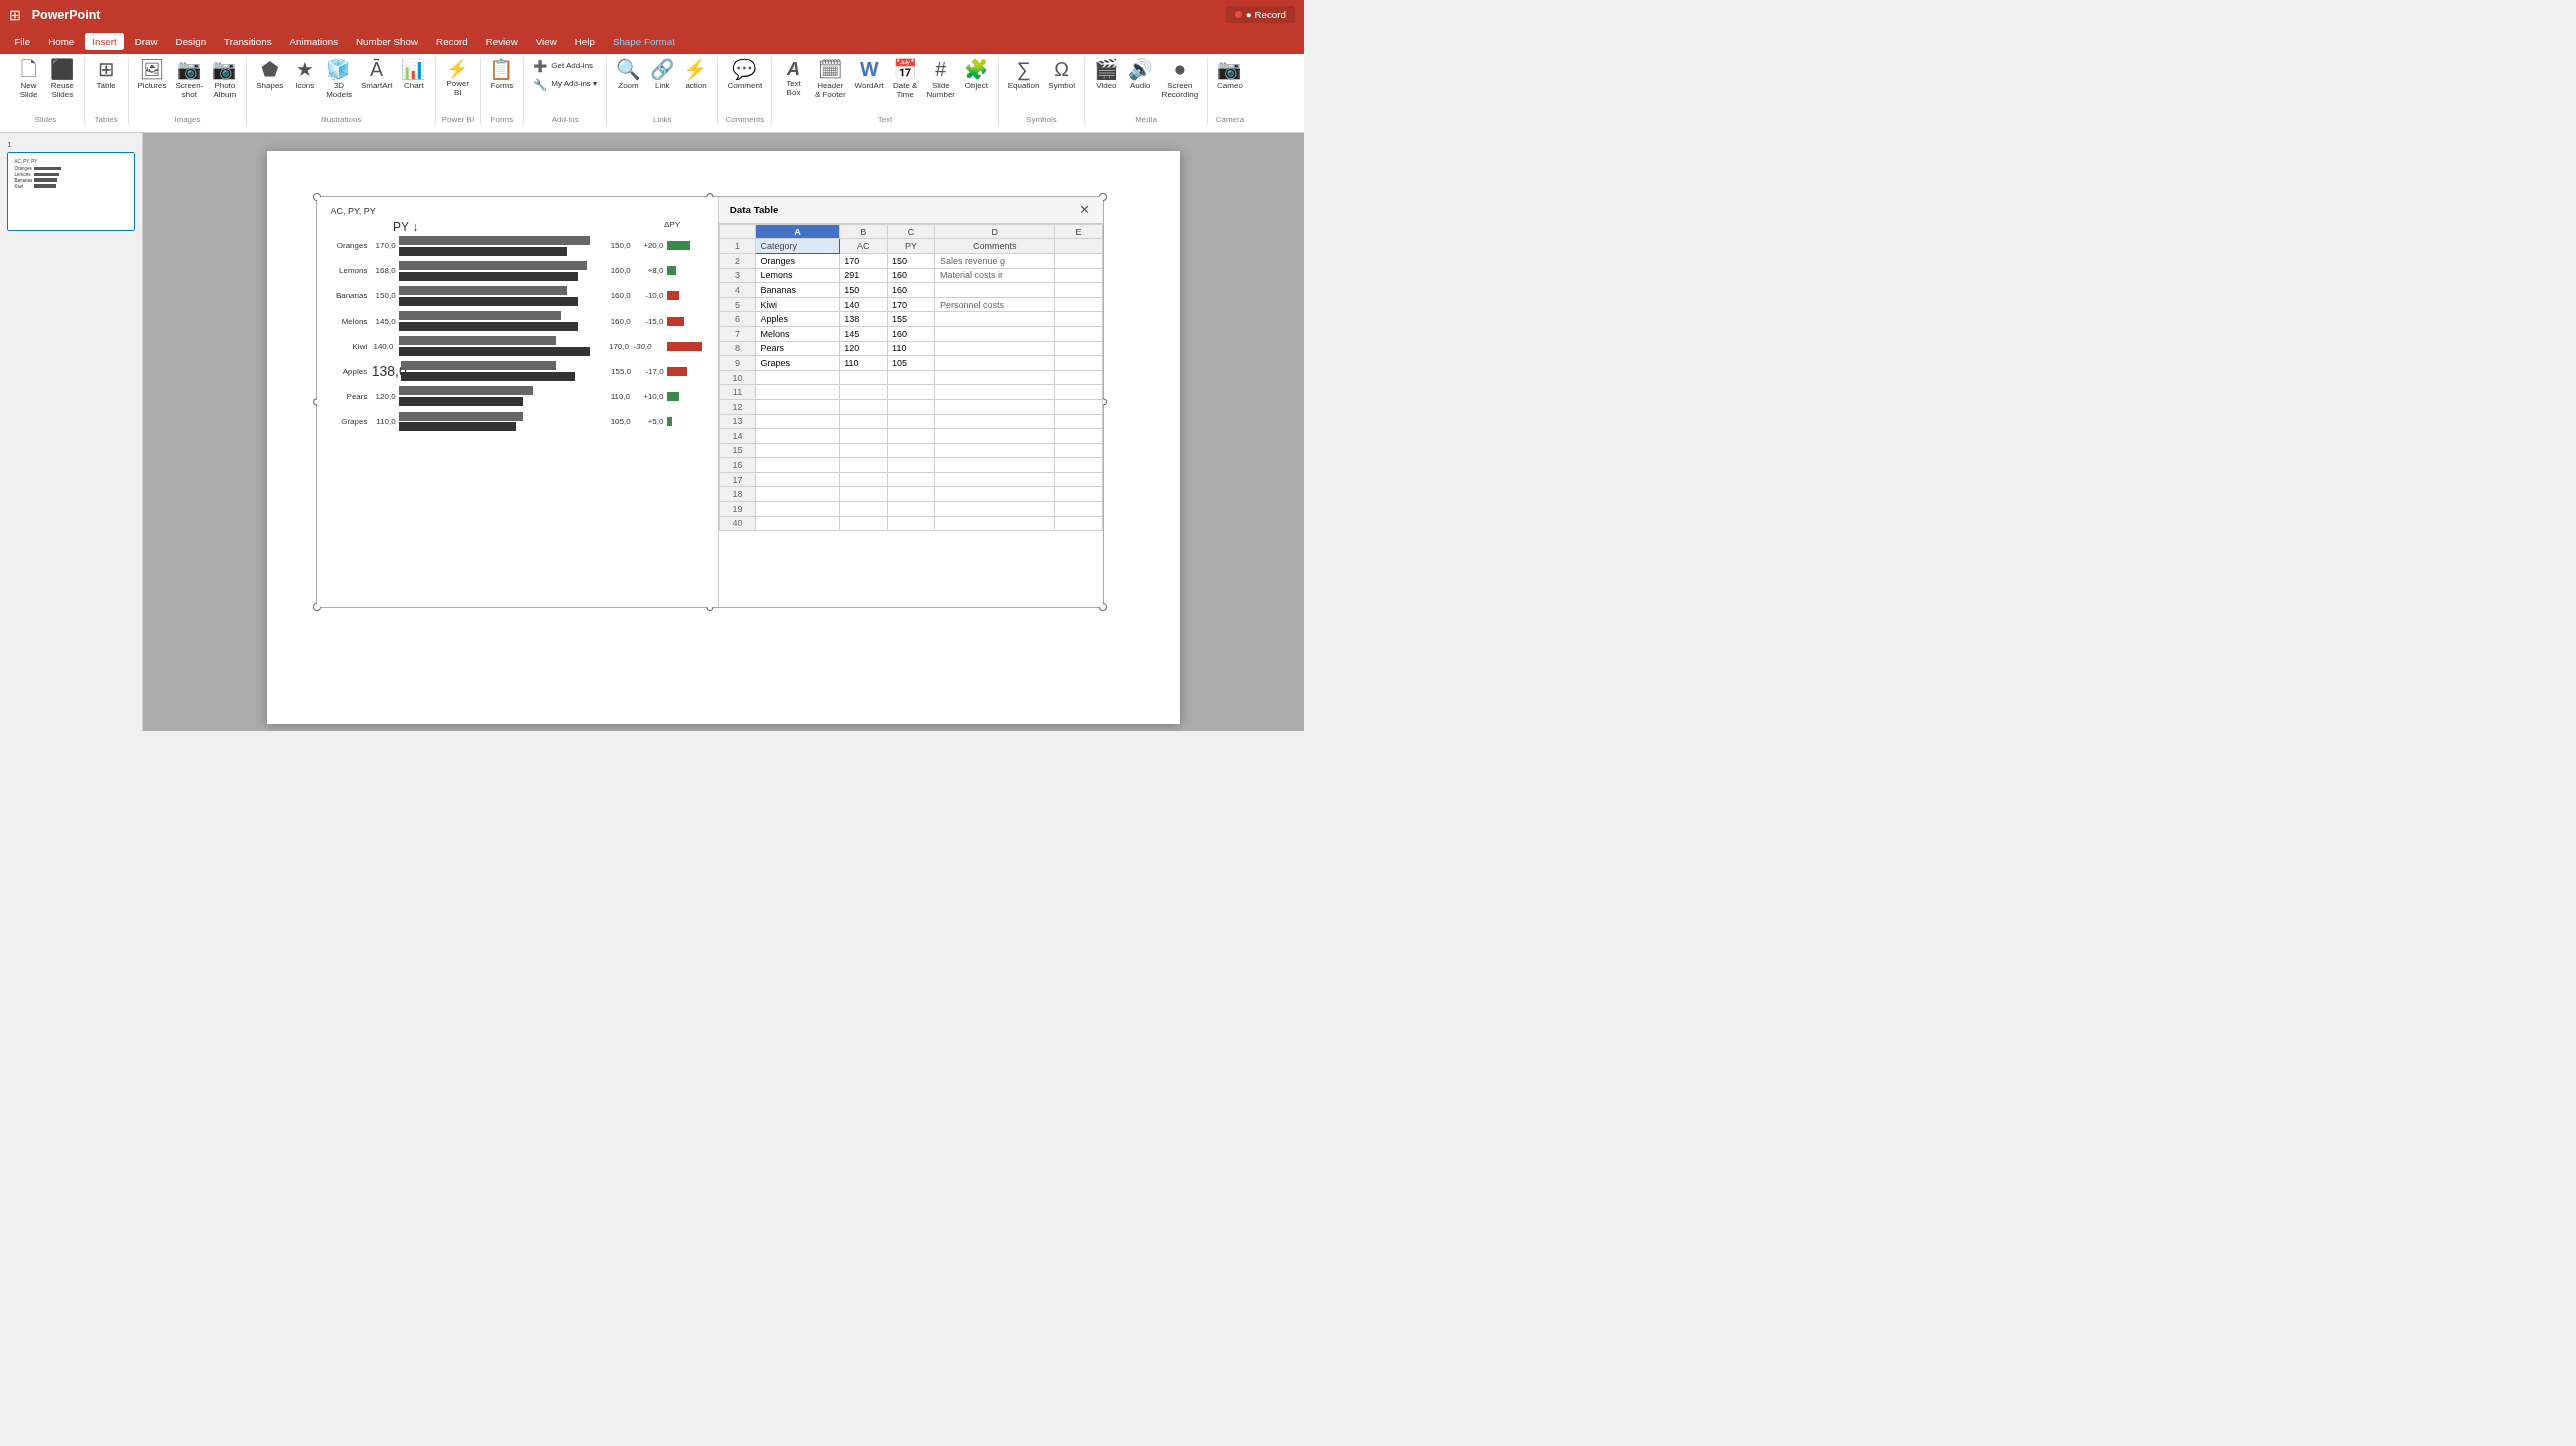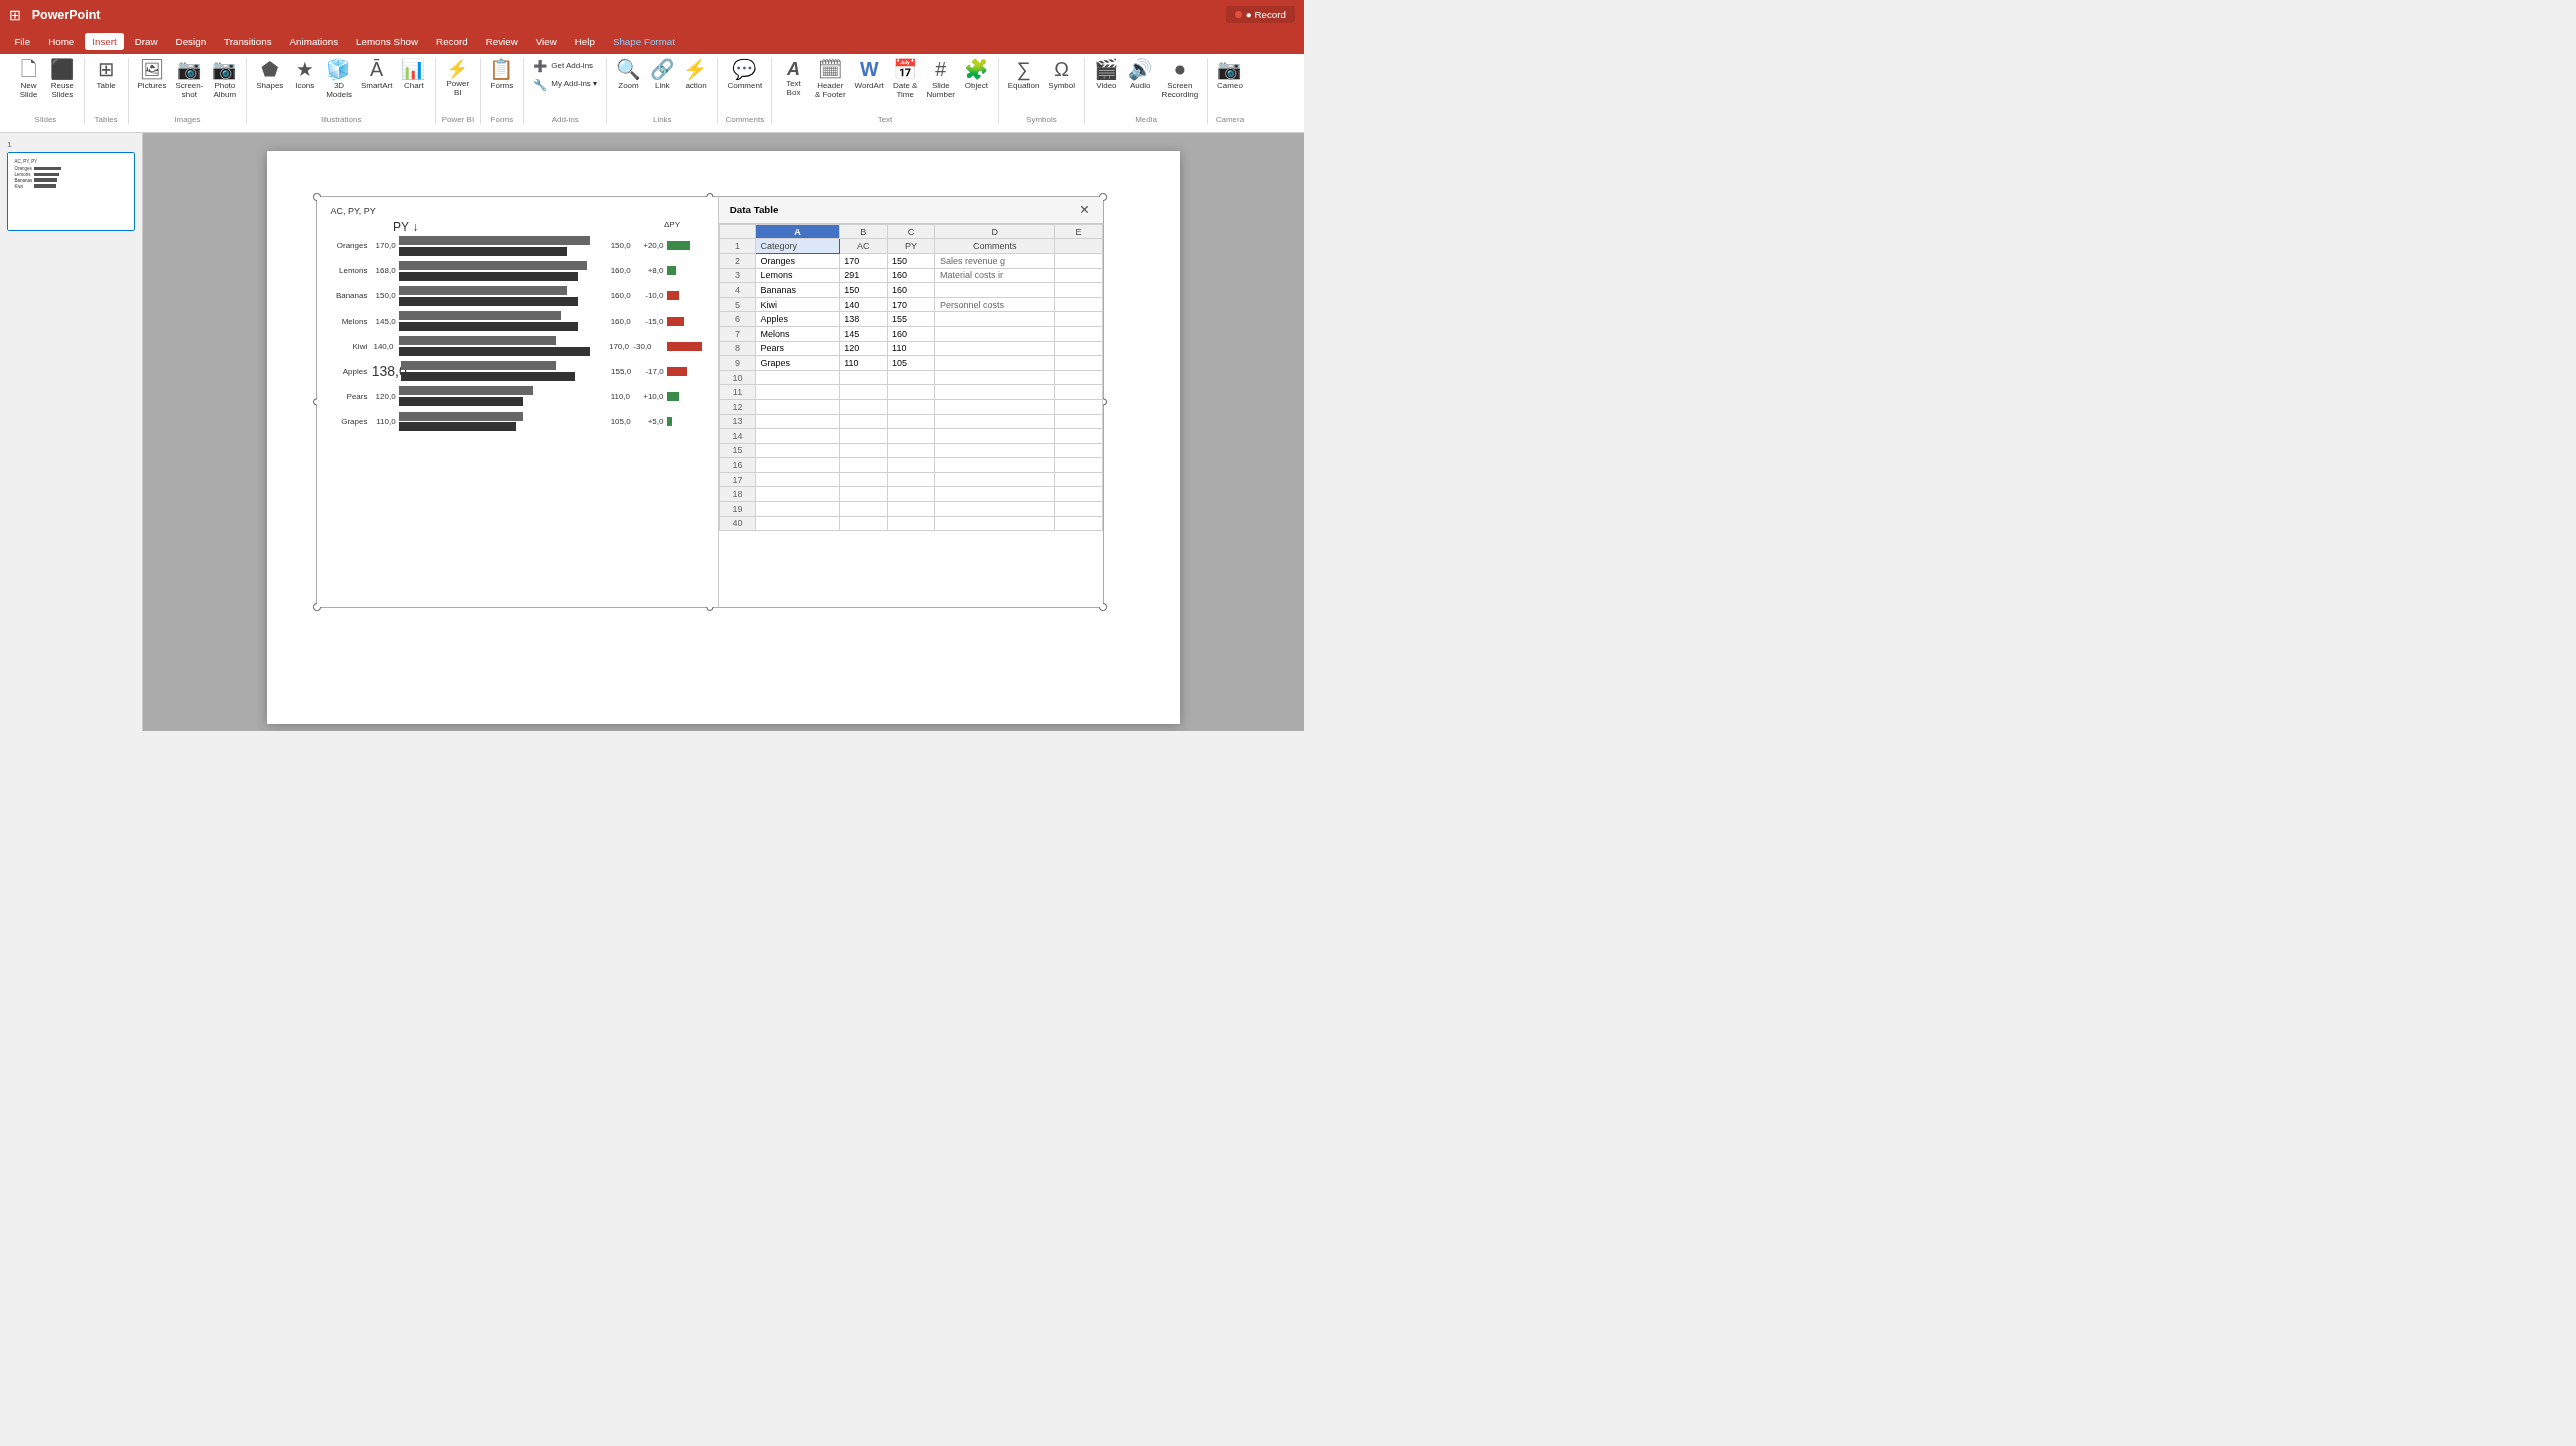--- a/index.html
+++ b/index.html
@@ -274,21 +274,21 @@
 </div>
 
 <div class="menu-bar">
   <span class="menu-item">File</span>
   <span class="menu-item">Home</span>
   <span class="menu-item active">Insert</span>
   <span class="menu-item">Draw</span>
   <span class="menu-item">Design</span>
   <span class="menu-item">Transitions</span>
   <span class="menu-item">Animations</span>
-  <span class="menu-item">Lemons Show</span>
+  <span class="menu-item">Number Show</span>
   <span class="menu-item">Record</span>
   <span class="menu-item">Review</span>
   <span class="menu-item">View</span>
   <span class="menu-item">Help</span>
   <span class="menu-item shape-format">Shape Format</span>
 </div>
 
 <div class="ribbon">
 
   <div class="ribbon-group">
@@ -601,21 +601,21 @@
                 </div>
               </div>
               <div style="display: flex; align-items: center; margin-bottom: 3.6px; height: 21.5px;">
                 <div style="width: 49px; font-size: 8px; color: rgb(51, 51, 51); text-align: right; padding-right: 4.5px;">Kiwi</div>
                 <div style="width: 29px; font-size: 8px; color: rgb(51, 51, 51); text-align: center; padding-right: 3.6px;">140,0</div>
                 <div style="position: relative; width: 224px; height: 100%;">
                   <div style="position: absolute; top: 0.9px; left: 0px; height: 9px; background: rgb(102, 102, 102); width: 157px;"></div>
                   <div style="position: absolute; bottom: 0.9px; left: 0px; height: 9px; background: rgb(51, 51, 51); width: 191px;"></div>
                 </div>
                 <div style="width: 29px; font-size: 8px; color: rgb(51, 51, 51); text-align: left; padding-left: 2.7px;">170,0</div>
-                <div style="width: 34px; font-size: 8px; color: rgb(51, 51, 51); text-align: center; padding-right: 21px;">-30,0</div>
+                <div style="width: 34px; font-size: 8px; color: rgb(51, 51, 51); text-align: center; padding-right: 21px; font-style: italic;">-30,0</div>
                 <div style="width: 45px; height: 10.7px; display: flex; align-items: center;">
                   <div style="height: 9px; width: 35px; background: rgb(192, 57, 43);"></div>
                 </div>
               </div>
               <div style="display: flex; align-items: center; margin-bottom: 3.6px; height: 21.5px;">
                 <div style="width: 49px; font-size: 8px; color: rgb(51, 51, 51); text-align: right; padding-right: 4.5px;">Apples</div>
                 <div style="width: 29px; font-size: 14px; color: rgb(51, 51, 51); text-align: right; padding-right: 3.6px;">138,0</div>
                 <div style="position: relative; width: 224px; height: 100%;">
                   <div style="position: absolute; top: 0.9px; left: 0px; height: 9px; background: rgb(102, 102, 102); width: 155px;"></div>
                   <div style="position: absolute; bottom: 0.9px; left: 0px; height: 9px; background: rgb(51, 51, 51); width: 174px;"></div>

